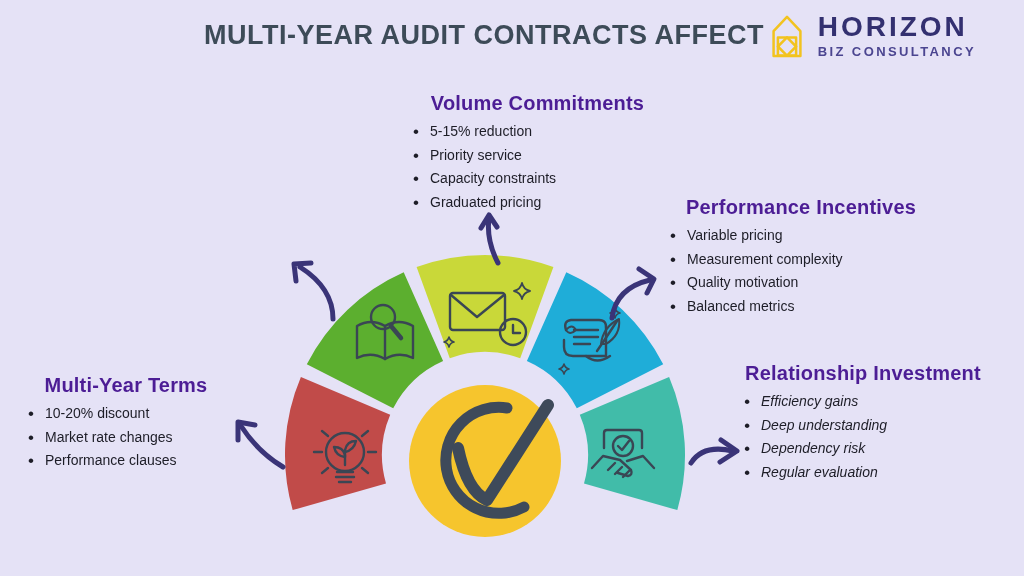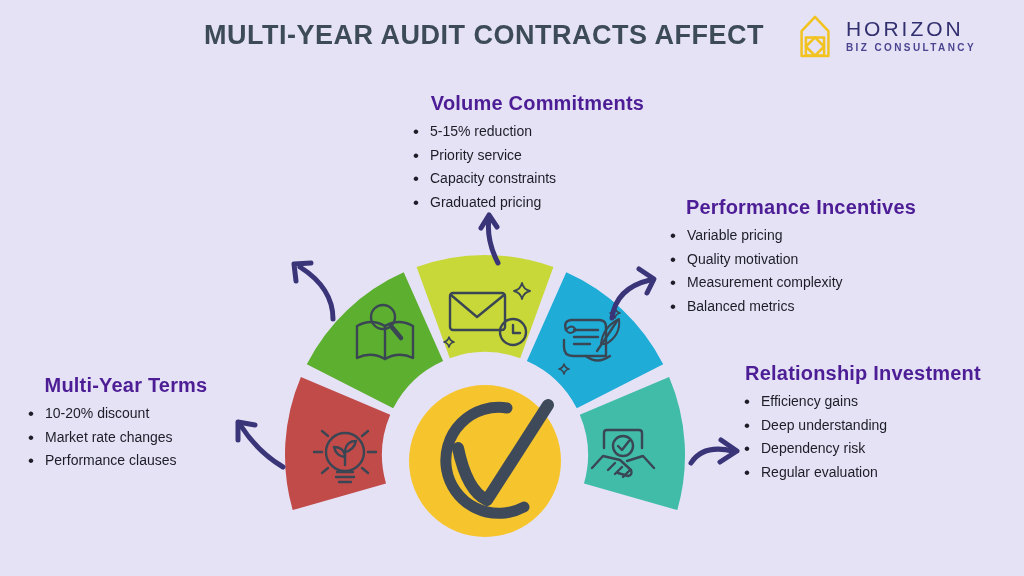--- a/index.html
+++ b/index.html
@@ -10,39 +10,39 @@
   }
   
   .main-title{
     position:absolute;left:140px;top:16px;width:680px;
     text-align:center;font-size:27px;font-weight:800;letter-spacing:.5px;
     color:#3D4B58;margin:4px;
   }
   
   .logo{position:absolute;right:48px;top:12px;display:flex;align-items:center;gap:8px;}
   .logo-text{display:flex;flex-direction:column;line-height:1;}
-  .logo-name{font-size:21px;font-weight:400;letter-spacing:3px;color:#333070;}
-  .logo-sub{font-size:10px;font-weight:700;letter-spacing:2.4px;color:#4B4590;margin-top:4px;}
+  .logo-name{font-size:28px;font-weight:700;letter-spacing:3px;color:#333070;}
+  .logo-sub{font-size:13px;font-weight:700;letter-spacing:2.4px;color:#4B4590;margin-top:4px;}
   
   .section{position:absolute;color:#1D1D27;}
   .section h2{
     margin:0 0 5px 0;font-size:20px;font-weight:800;color:#4c1d95;
     letter-spacing:.2px;text-align:center;white-space:nowrap;
   }
   .section ul{list-style:none;margin:0;padding:0;font-size:14px;}
   .section li{position:relative;padding-left:19px;line-height:23.5px;white-space:nowrap;}
   .section li::before{content:"\2022";position:absolute;left:2px;font-size:17px;}
   #sec-volume{left:405px;top:92px;width:265px;}
   #sec-service{left:78px;top:196px;width:226px;}
   #sec-performance{left:666px;top:196px;width:270px;}
   #sec-multiyear{left:26px;top:374px;width:200px;}
   #sec-relationship{left:728px;top:362px;width:270px;}
   #sec-volume ul{padding-left:6px;}
   #sec-performance ul{padding-left:2px;}
-  #sec-relationship ul{padding-left:14px;}
+  #sec-relationship ul{padding-left:14px;font-style:italic;}
   svg.layer{position:absolute;left:0;top:0;}
 </style>
 </head>
 <body>
 <div id="canvas">
 
   <h1 class="main-title">MULTI-YEAR AUDIT CONTRACTS AFFECT</h1>
 
   <div class="logo">
     <svg width="46" height="46" viewBox="0 0 48 48">
@@ -152,22 +152,22 @@
       <li>Capacity constraints</li>
       <li>Graduated pricing</li>
     </ul>
   </div>
 
 
   <div class="section" id="sec-performance">
     <h2>Performance Incentives</h2>
     <ul>
       <li>Variable pricing</li>
+      <li>Measurement complexity</li>
       <li>Quality motivation</li>
-      <li>Measurement complexity</li>
       <li>Balanced metrics</li>
     </ul>
   </div>
 
   <div class="section" id="sec-multiyear">
     <h2>Multi-Year Terms</h2>
     <ul>
       <li>10-20% discount</li>
       <li>Market rate changes</li>
       <li>Performance clauses</li>

